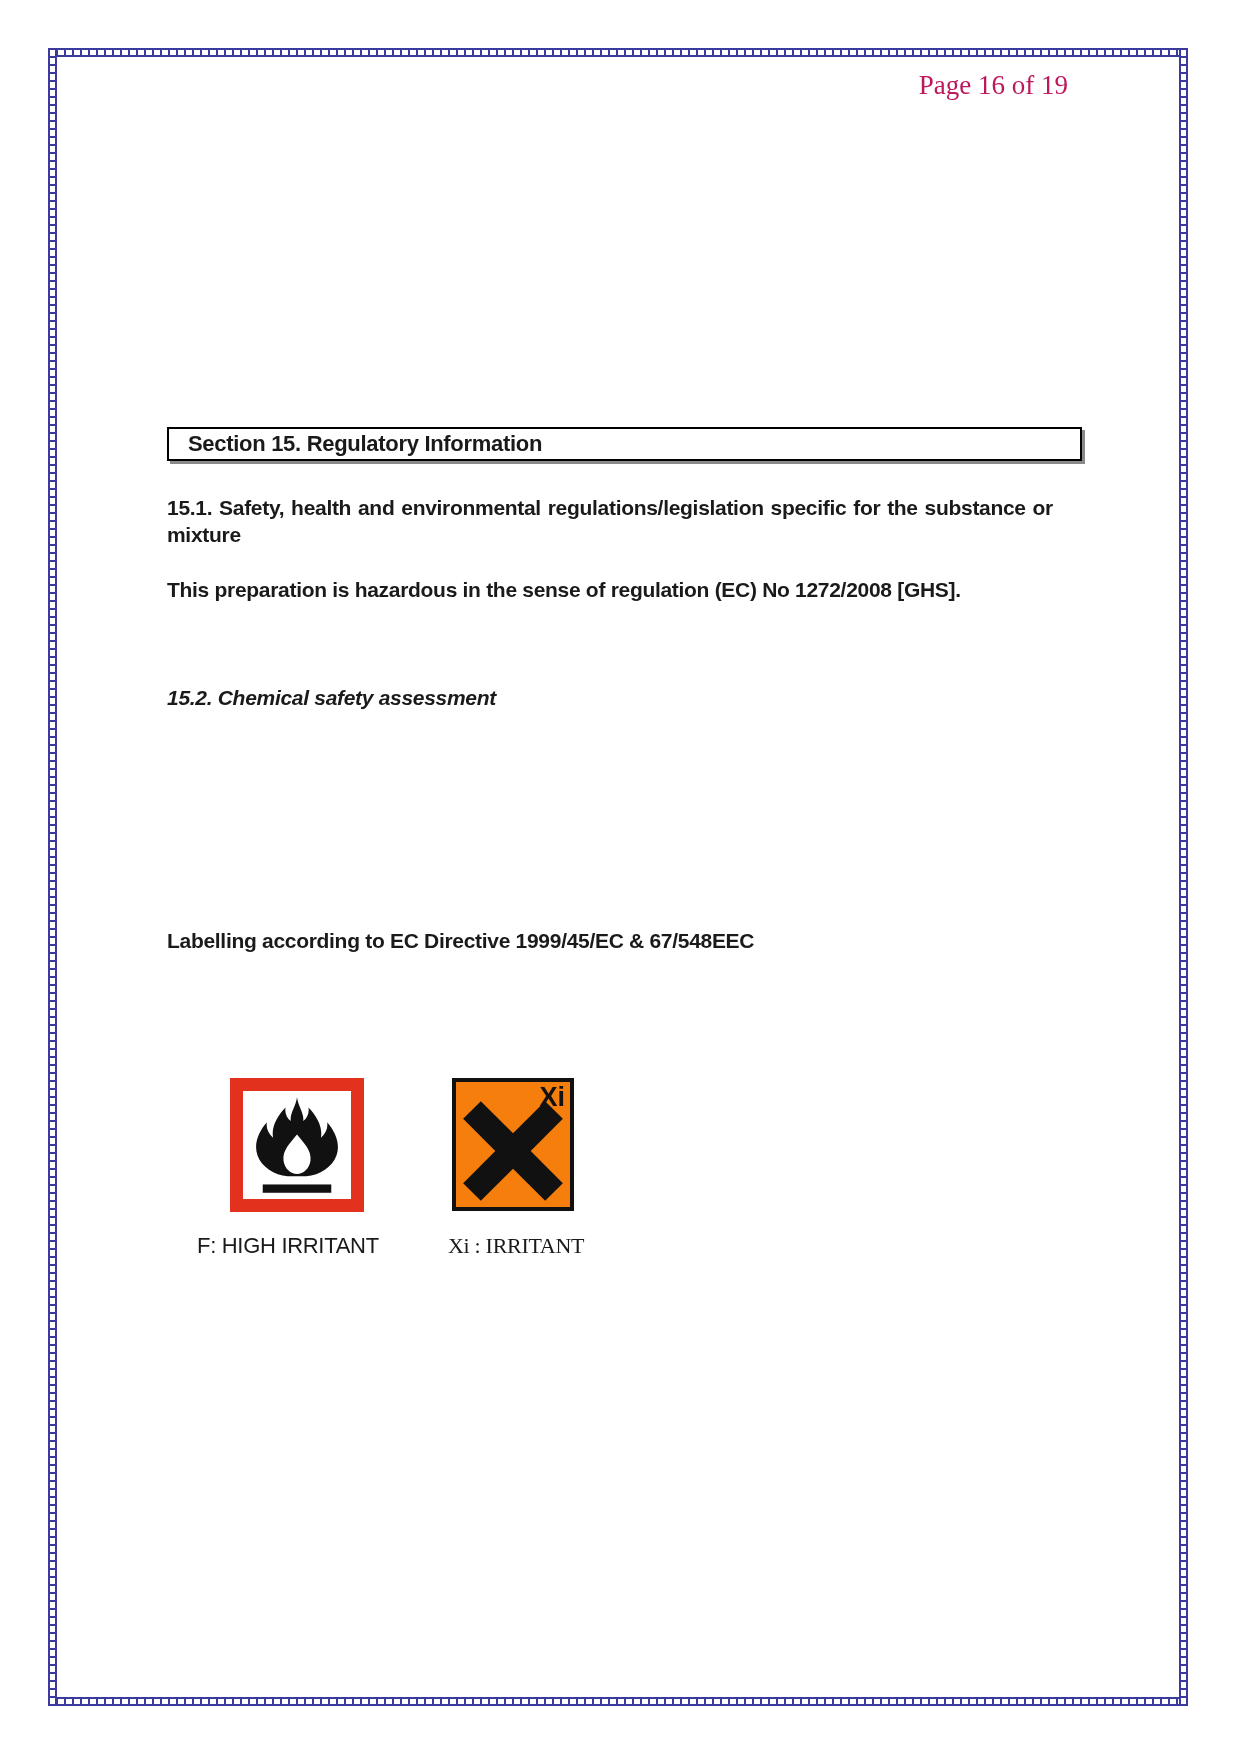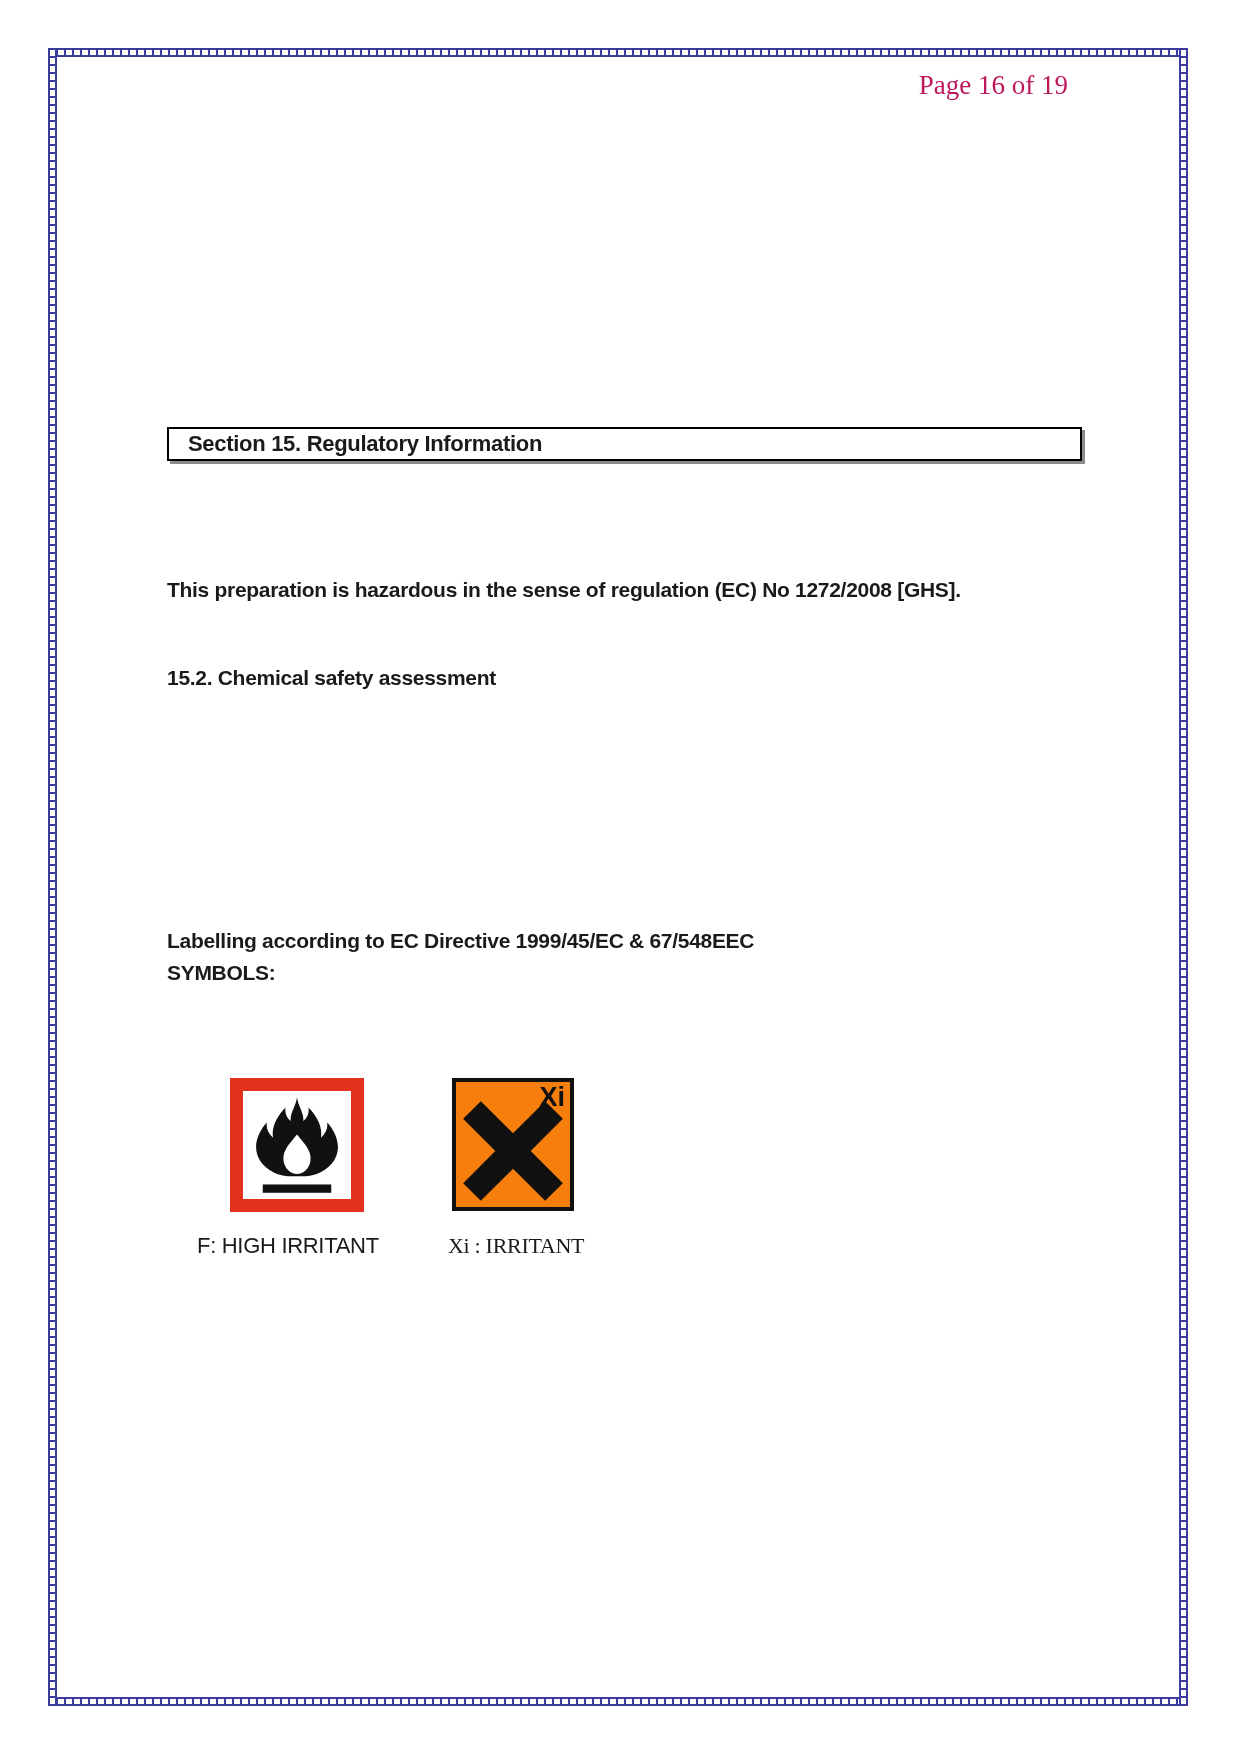--- a/index.html
+++ b/index.html
@@ -34,21 +34,21 @@
     line-height:30px;padding-left:19px;box-sizing:content-box;
     font-size:22px;font-weight:bold;letter-spacing:-0.3px;
   }
 
   .txt{position:absolute;left:167px;width:886px;font-size:21px;letter-spacing:-0.3px;line-height:27px;font-weight:bold;}
   .bold{font-weight:bold;}
   .just{text-align:justify;}
 
   .h151{top:494px;}
   .body1{top:576px;}
-  .h152{top:664px;}
+  .h152{top:684px;font-style:italic;}
   .body2{top:732px;}
   .labelling-title{top:925px;line-height:31px;}
   .symbols-label{top:957px;line-height:31px;}
 
   
   .picto-flam{
     position:absolute;left:230px;top:1078px;width:134px;height:134px;
     box-sizing:border-box;border:13px solid #e2321d;background:#ffffff;
   }
   .picto-flam svg{display:block;width:100%;height:100%;}
@@ -80,26 +80,26 @@
     <div class="bstrip v left"></div>
     <div class="bstrip v right"></div>
   </div>
 
   <div class="page-number">Page 16 of 19</div>
 
   <div class="section-box">
     <span>Section 15. Regulatory Information</span>
   </div>
 
+  <div class="txt bold just h151">15.1. Safety, health and environmental regulations/legislation specific for the substance or mixture</div>
   <div class="txt body1">This preparation is hazardous in the sense of regulation (EC) No 1272/2008 [GHS].</div>
 
   <div class="txt bold h152">15.2. Chemical safety assessment</div>
 
   <div class="txt bold labelling-title">Labelling according to EC Directive 1999/45/EC &amp; 67/548EEC</div>
-  <div class="txt bold symbols-label">SYMBOLS:</div>
 
   <div class="picto-flam">
     <svg viewBox="0 0 100 104" xmlns="http://www.w3.org/2000/svg">
       <path fill="#111111" d="M50,6 C49,15 43,21 44,29 C40,26 38,21 39,16 C31,24 25,35 27,45 C22,41 20,35 21,30 C13,39 8,51 12,62 C16,73 28,81 41,82 L59,82 C72,81 84,73 88,62 C92,51 87,39 79,30 C80,35 78,41 73,45 C75,35 69,24 61,16 C62,21 60,26 56,29 C57,21 51,15 50,6 Z"></path>
       <path fill="#ffffff" d="M50,42 C57,51 64,57 63,67 C62,75 56,80 50,80 C44,80 38,75 37,67 C36,57 43,51 50,42 Z"></path>
       <rect fill="#111111" x="17" y="90" width="66" height="8"></rect>
     </svg>
   </div>
 
   <div class="picto-irr">

